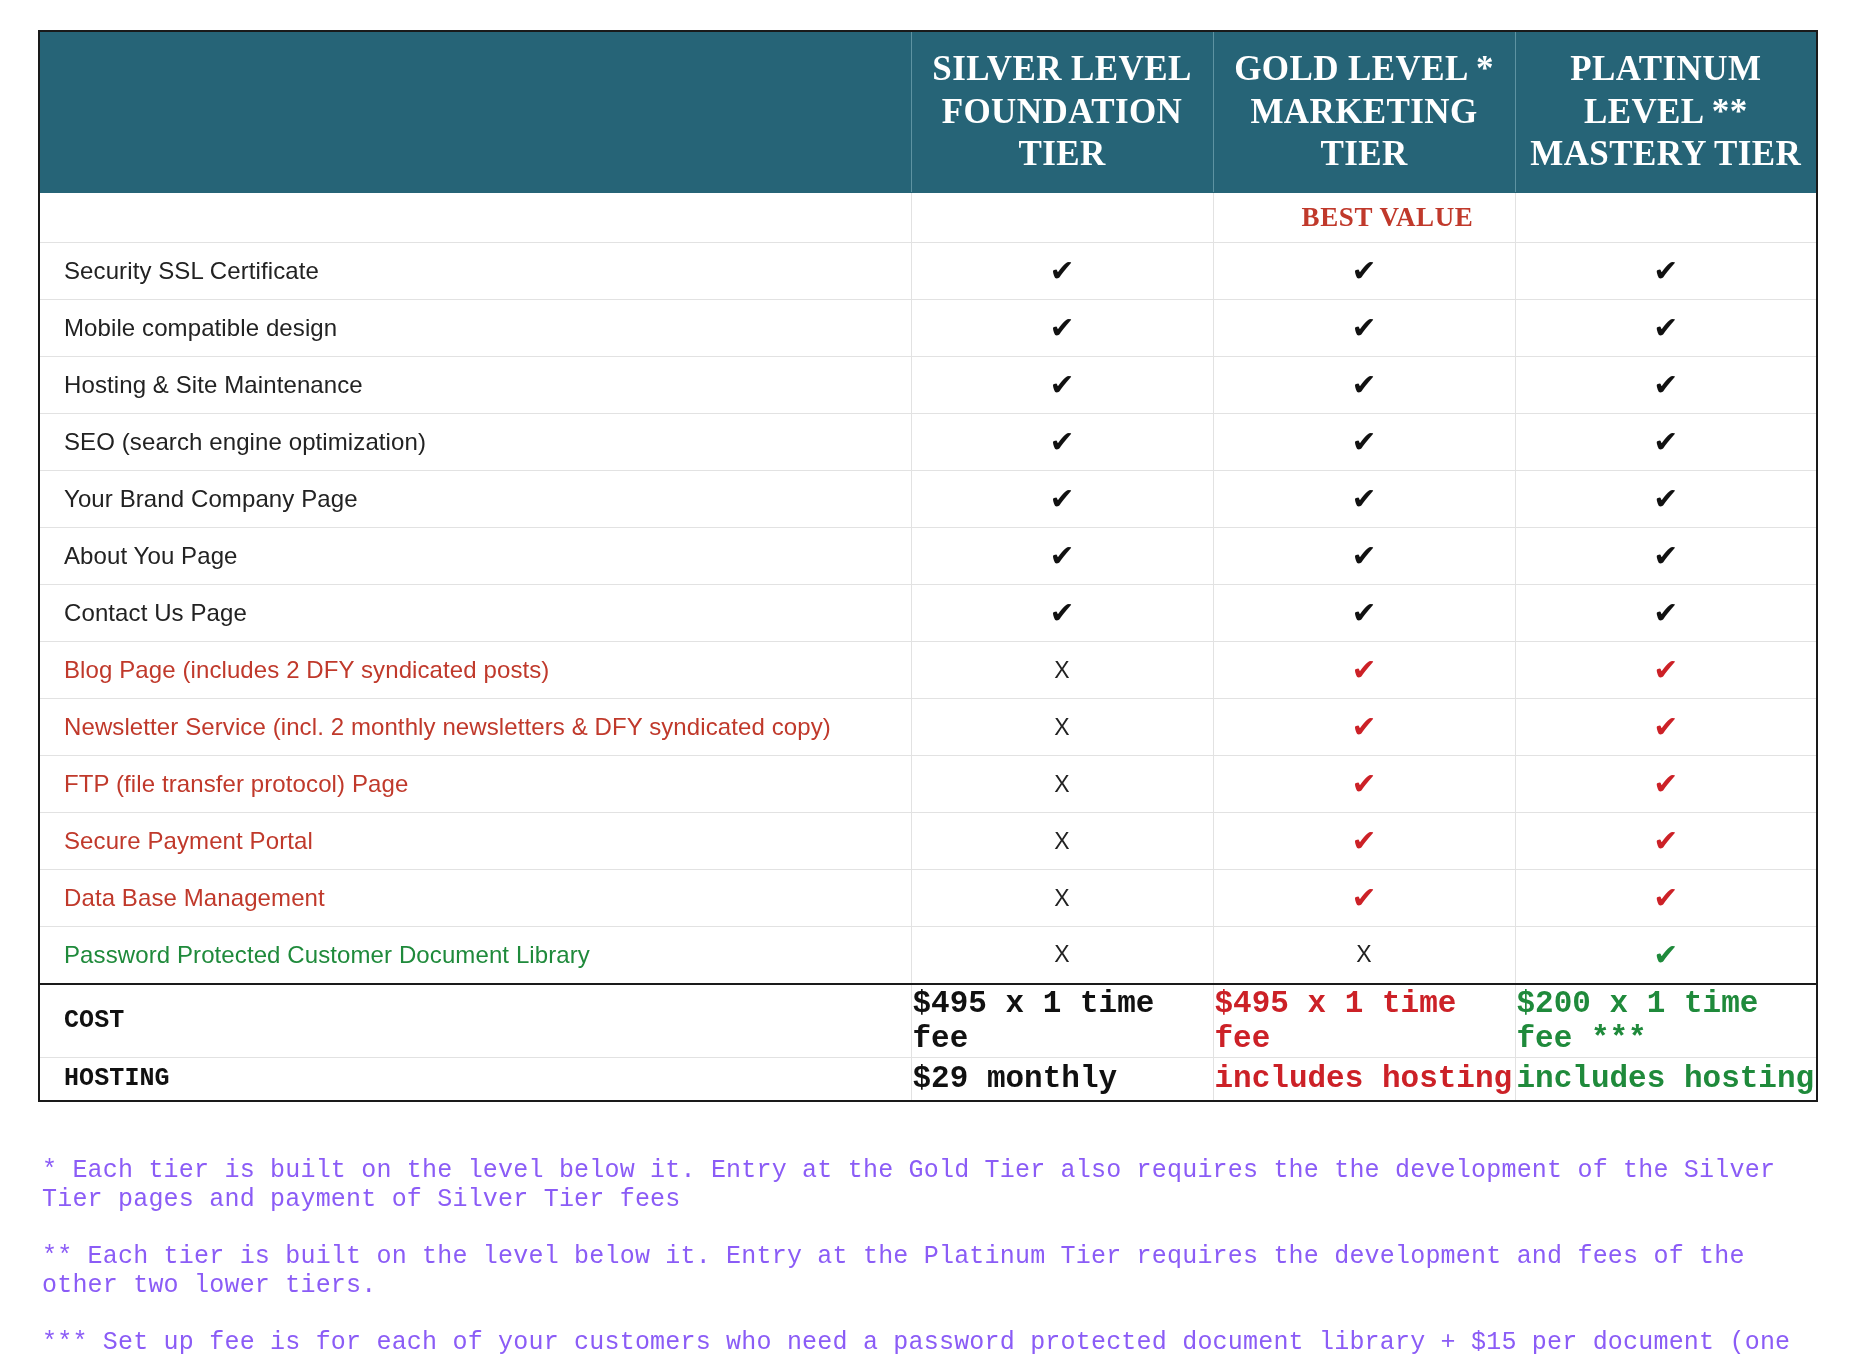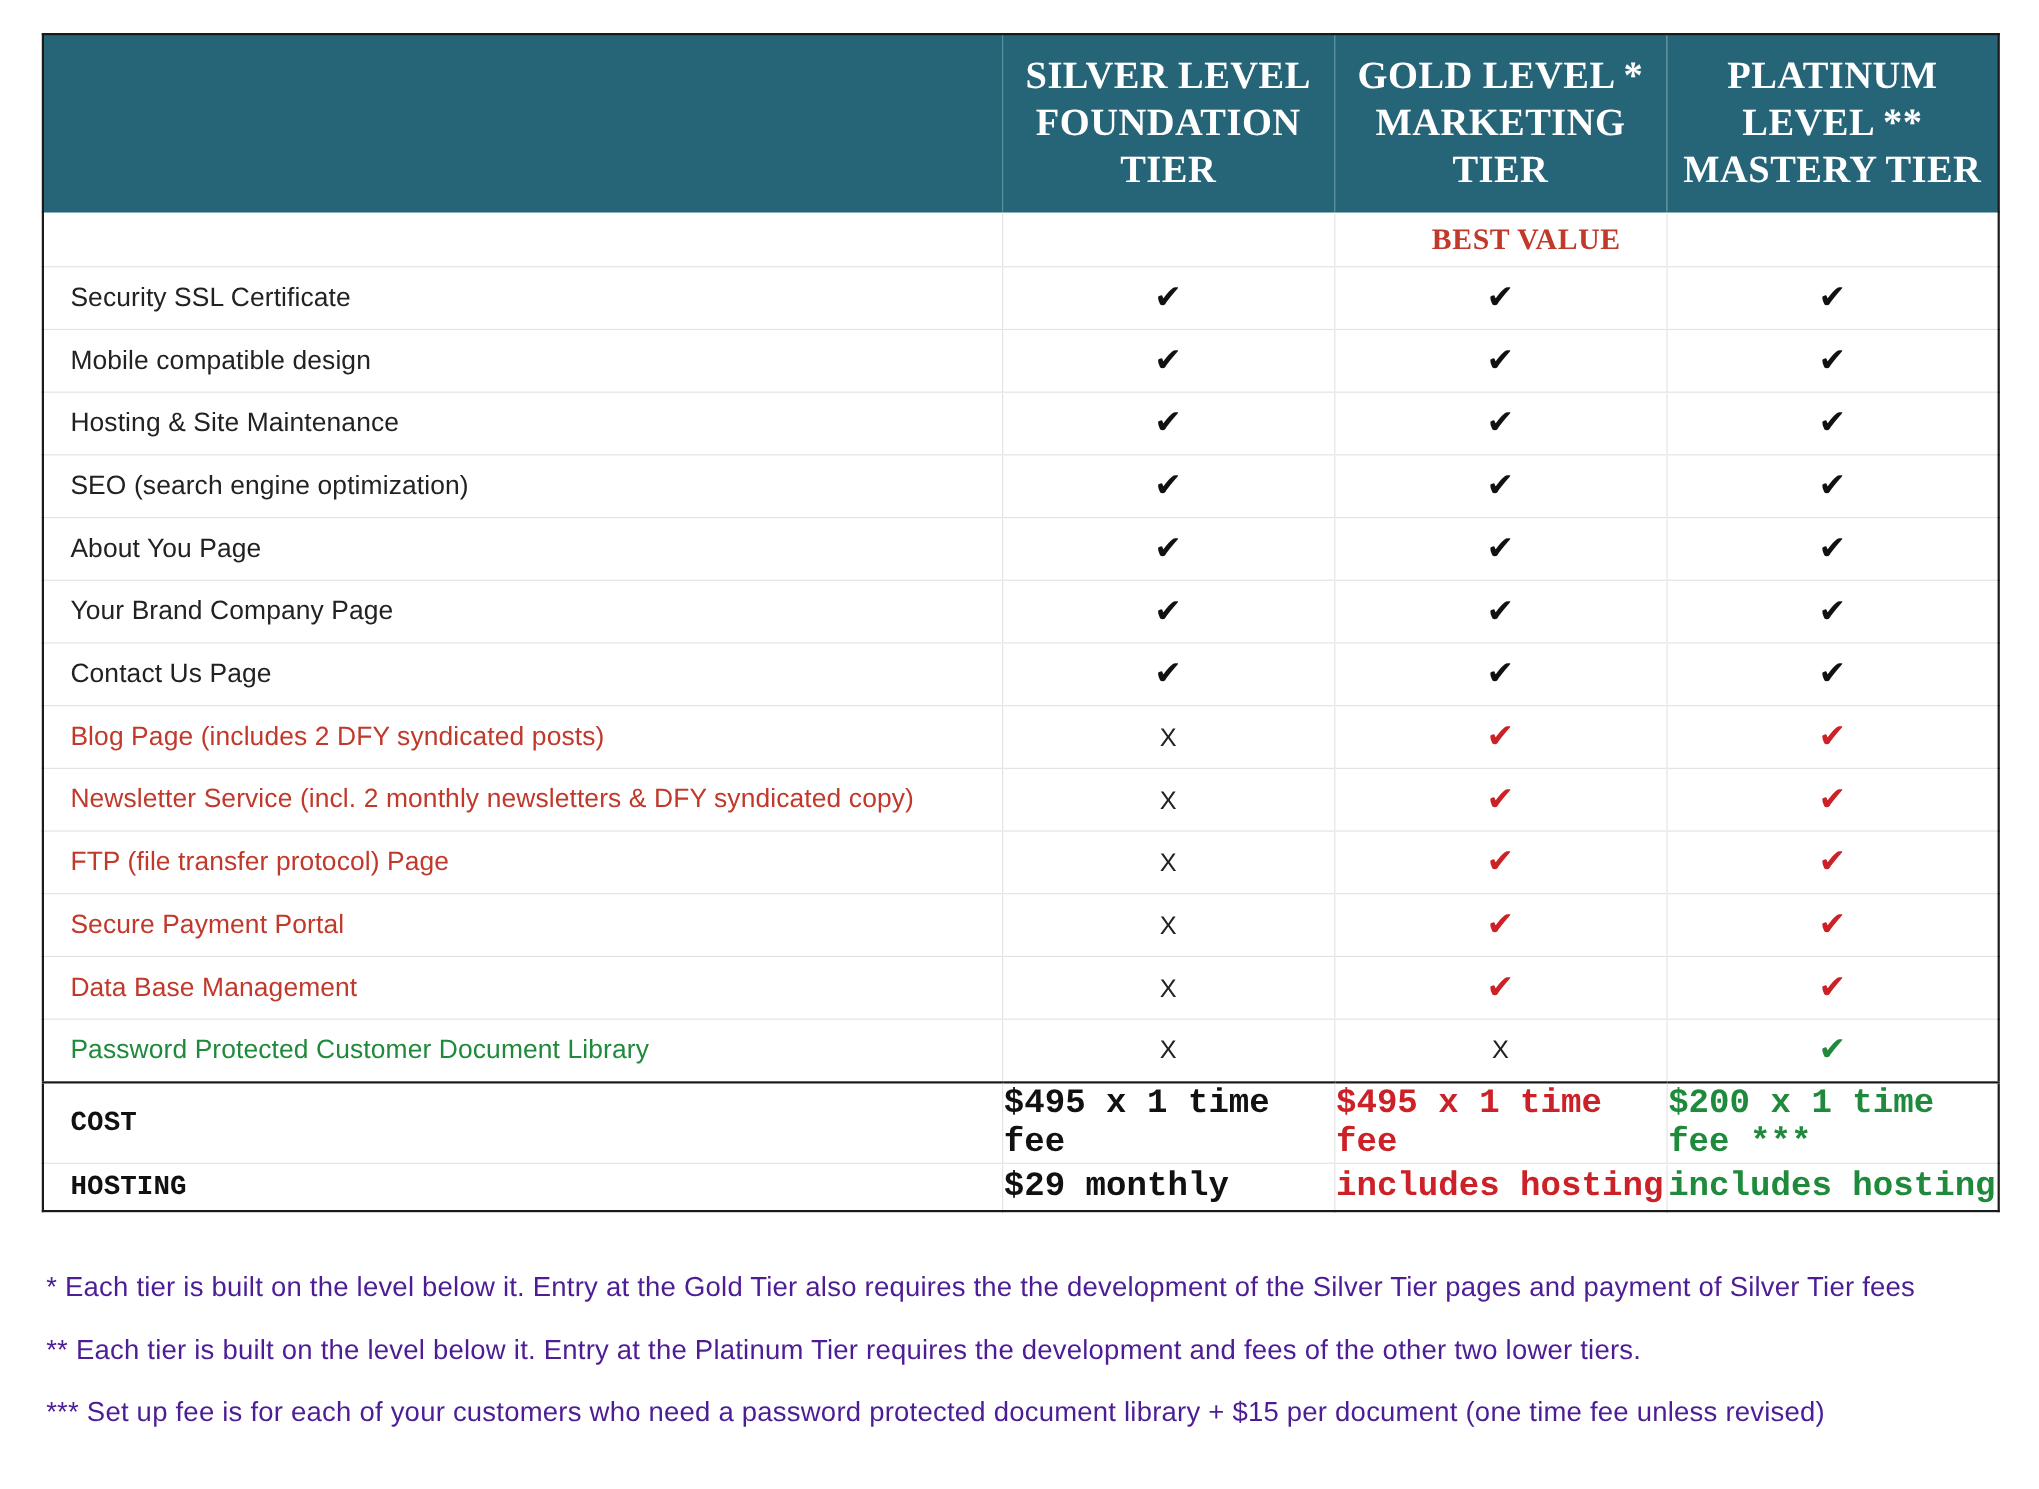--- a/index.html
+++ b/index.html
@@ -105,23 +105,23 @@
   }
 
   tbody tr.cost-row td { height: 44px; font-family: Liberation Mono, monospace; }
   tbody tr.cost-first td { border-top: 2px solid #1a1a1a; }
 
   .footnotes {
     margin-top: 54px;
     padding-left: 4px;
   }
   .footnote {
-    font-family: Liberation Sans, sans-serif;
+    font-family: Liberation Mono, monospace;
     font-size: 25px;
-    color: #4c1d95;
+    color: #8b5cf6;
     margin-bottom: 28px;
     letter-spacing: 0.2px;
   }
 </style>
 </head>
 <body>
 
 <div class="page">
 
   <table class="pricing">
@@ -173,27 +173,27 @@
           <td class="mark ">✔</td>
           <td class="mark ">✔</td>
         </tr>
         <tr>
           <td class="feature ">SEO (search engine optimization)</td>
           <td class="mark ">✔</td>
           <td class="mark ">✔</td>
           <td class="mark ">✔</td>
         </tr>
         <tr>
+          <td class="feature ">Your Brand Company Page</td>
+          <td class="mark ">✔</td>
+          <td class="mark ">✔</td>
+          <td class="mark ">✔</td>
+        </tr>
+        <tr>
           <td class="feature ">About You Page</td>
-          <td class="mark ">✔</td>
-          <td class="mark ">✔</td>
-          <td class="mark ">✔</td>
-        </tr>
-        <tr>
-          <td class="feature ">Your Brand Company Page</td>
           <td class="mark ">✔</td>
           <td class="mark ">✔</td>
           <td class="mark ">✔</td>
         </tr>
         <tr>
           <td class="feature ">Contact Us Page</td>
           <td class="mark ">✔</td>
           <td class="mark ">✔</td>
           <td class="mark ">✔</td>
         </tr>

